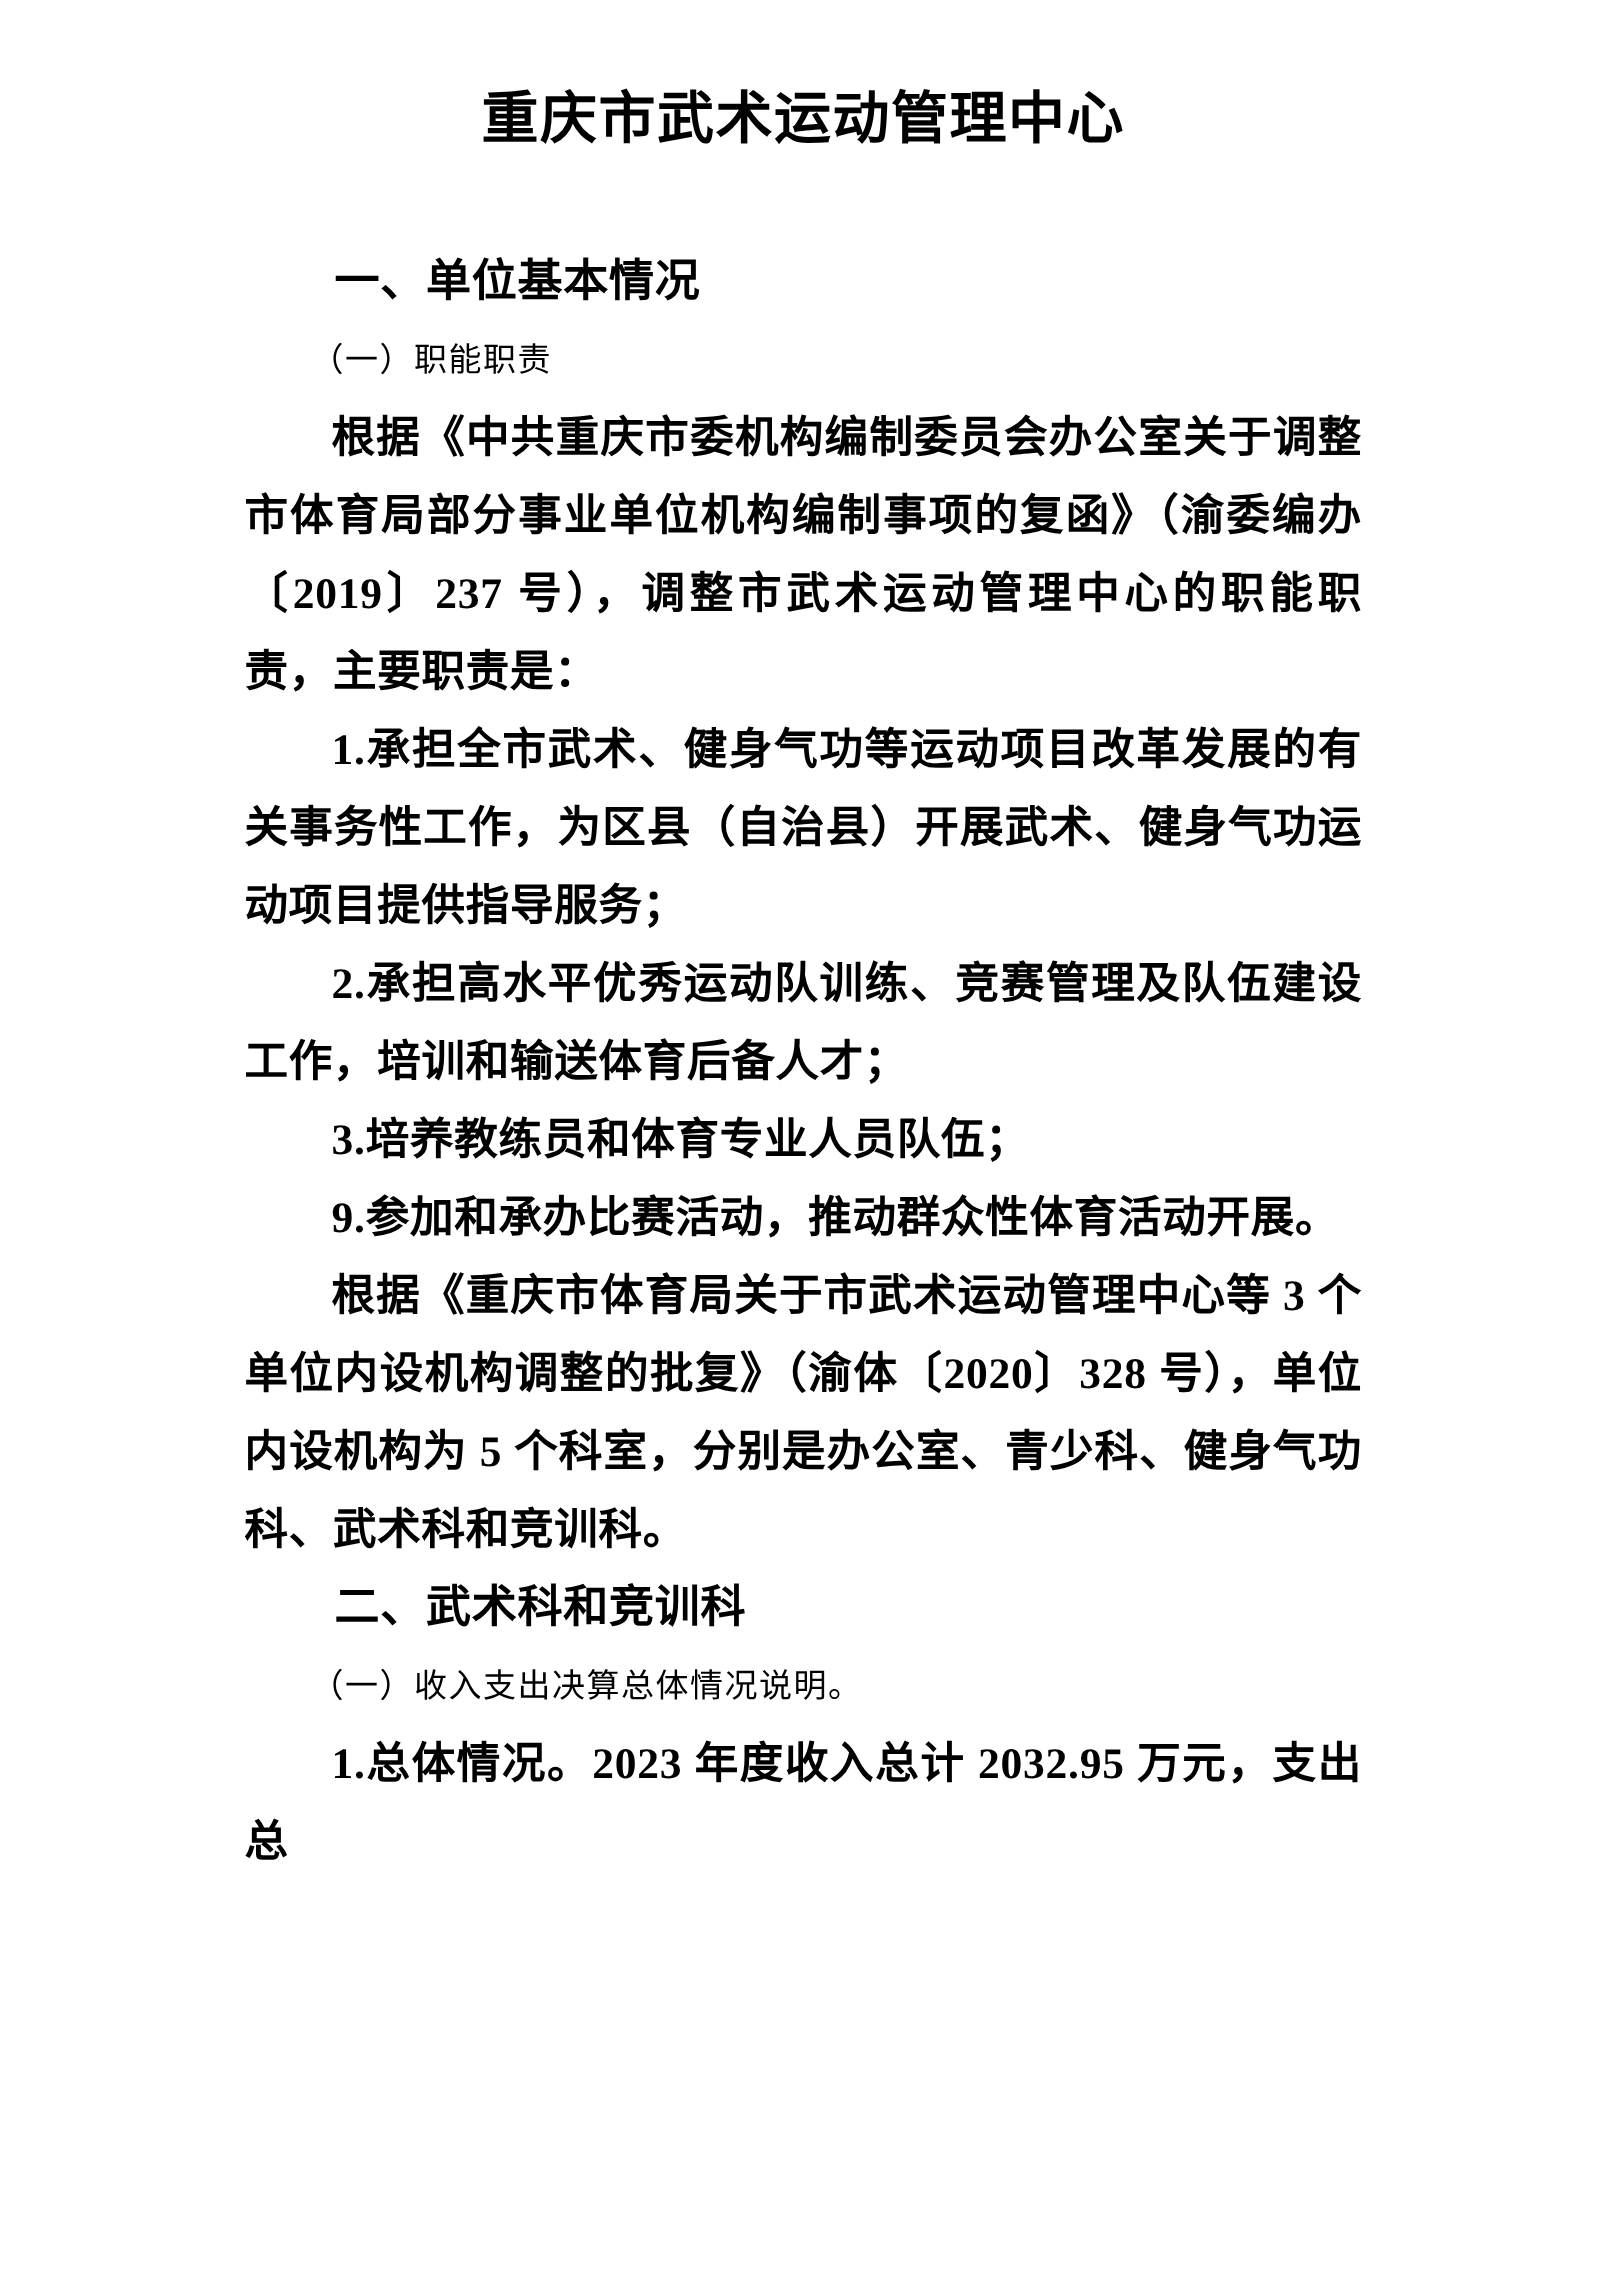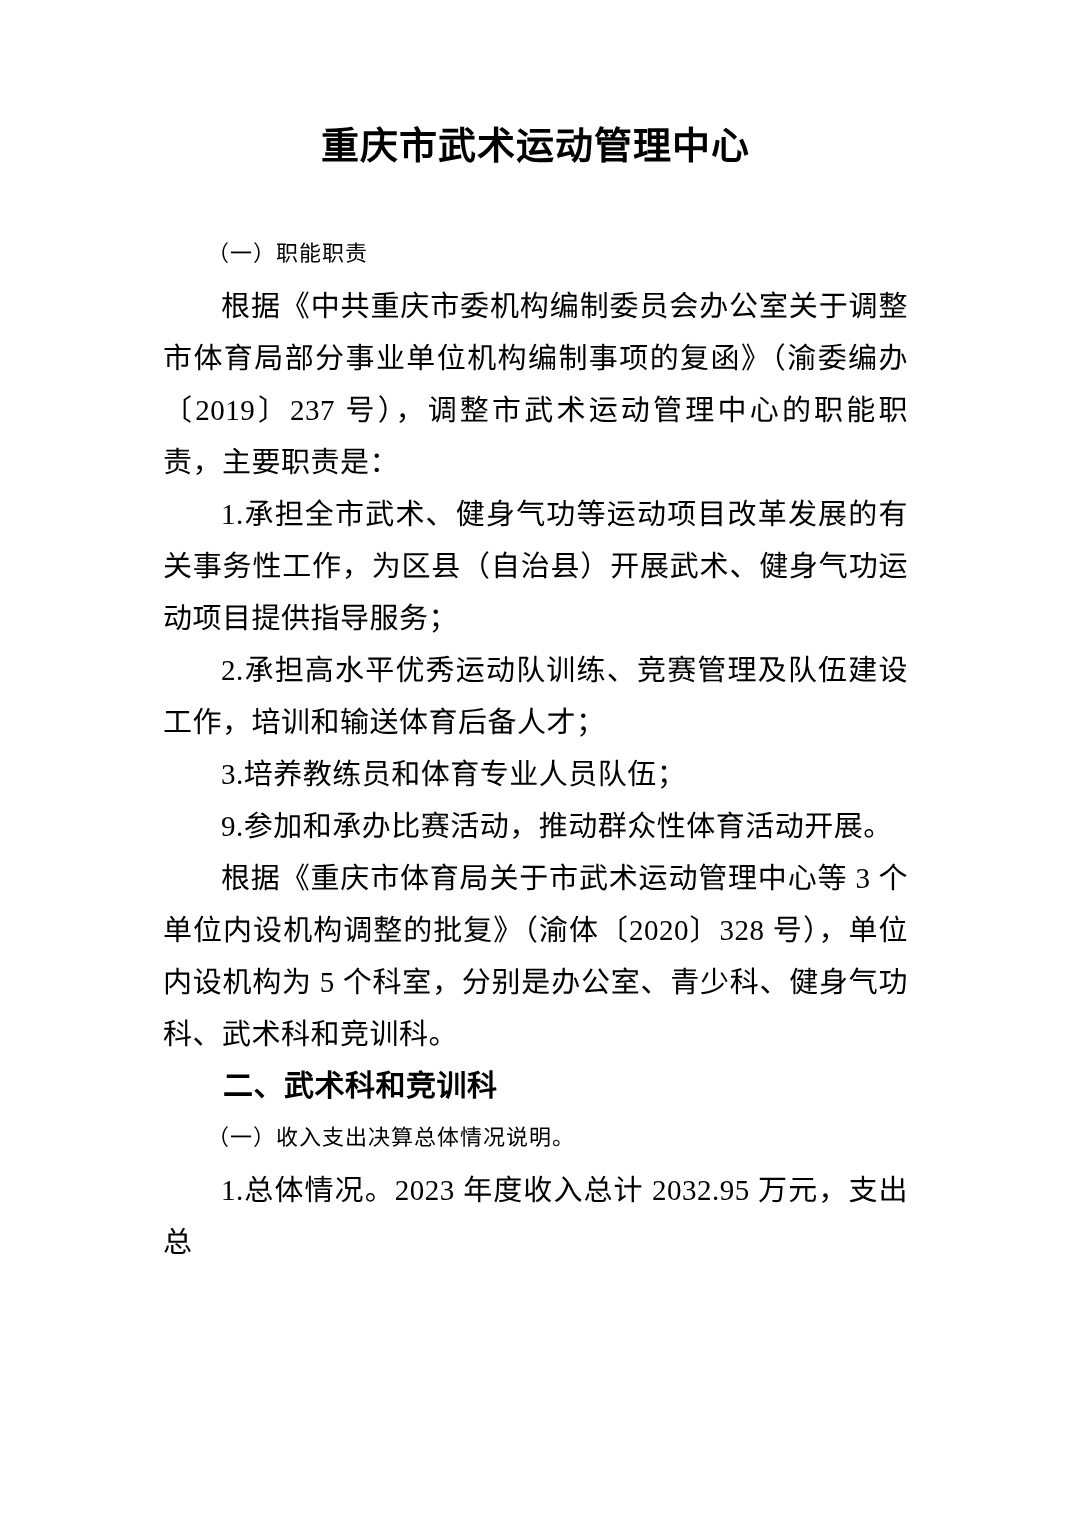--- a/index.html
+++ b/index.html
@@ -7,21 +7,21 @@
     padding: 0;
     background: #ffffff;
   }
   .page {
     position: relative;
     width: 1075px;
     height: 1368px;
     margin: 0 auto;
     background: #ffffff;
     box-sizing: border-box;
-    padding: 118px 167px 0 163px;
+    padding: 52px 167px 0 163px;
     color: #000000;
     font-family: "Liberation Serif", serif;
     overflow: hidden;
   }
   .doc-title {
     margin: 0 0 53px 0;
     text-align: center;
     font-family: "Liberation Sans", sans-serif;
     font-weight: 700;
     font-size: 38px;
@@ -45,21 +45,21 @@
     font-family: "Liberation Serif", serif;
     font-weight: 400;
     font-size: 22px;
     line-height: 52px;
     text-indent: 2em;
     letter-spacing: 1px;
   }
   .body-para {
     margin: 0;
     font-family: "Liberation Serif", serif;
-    font-weight: 400;
+    font-weight: 700;
     font-size: 29px;
     line-height: 52px;
     text-indent: 2em;
     text-align: justify;
     letter-spacing: 0.5px;
   }
   .page-footer {
     position: absolute;
     top: 1405px;
     left: 0;
@@ -73,20 +73,21 @@
 </style>
 </head>
 <body>
 
 <div class="page">
 
   <h1 class="doc-title">
     <span class="title-line">重庆市武术运动管理中心</span>
   </h1>
 
+  <h2 class="sec-heading">一、单位基本情况</h2>
 
   <h3 class="sub-heading">（一）职能职责</h3>
 
   <p class="body-para">根据《中共重庆市委机构编制委员会办公室关于调整市体育局部分事业单位机构编制事项的复函》（渝委编办〔2019〕237 号），调整市武术运动管理中心的职能职责，主要职责是：</p>
 
   <p class="body-para">1.承担全市武术、健身气功等运动项目改革发展的有关事务性工作，为区县（自治县）开展武术、健身气功运动项目提供指导服务；</p>
 
   <p class="body-para">2.承担高水平优秀运动队训练、竞赛管理及队伍建设工作，培训和输送体育后备人才；</p>
 
   <p class="body-para">3.培养教练员和体育专业人员队伍；</p>

